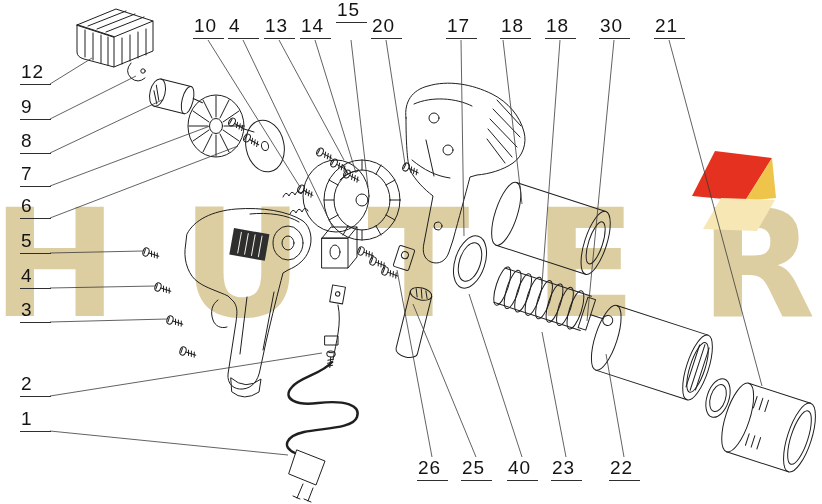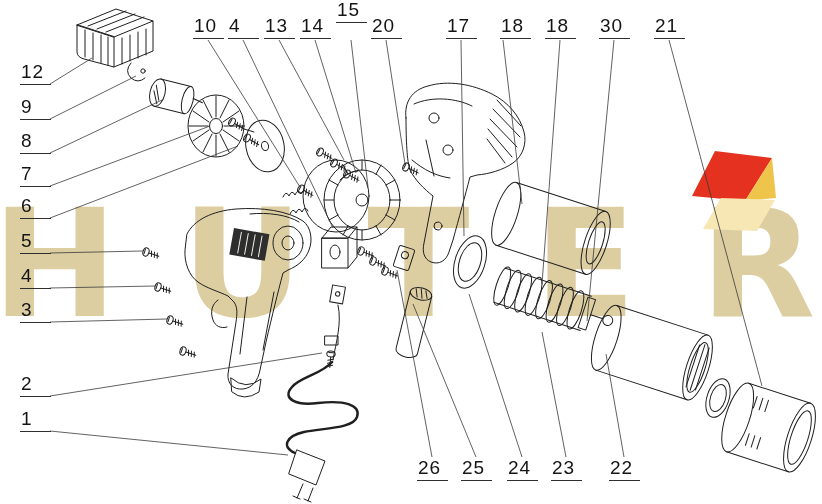--- a/index.html
+++ b/index.html
@@ -261,17 +261,17 @@
   <div class="callout" style="left:336px;top:0">15</div>
   <div class="callout" style="left:371px;top:16px">20</div>
   <div class="callout" style="left:446px;top:16px">17</div>
   <div class="callout" style="left:500px;top:16px">18</div>
   <div class="callout" style="left:545px;top:16px">18</div>
   <div class="callout" style="left:599px;top:16px">30</div>
   <div class="callout" style="left:654px;top:16px">21</div>
 
   <div class="callout" style="left:417px;top:458px">26</div>
   <div class="callout" style="left:461px;top:458px">25</div>
-  <div class="callout" style="left:507px;top:458px">24</div>
+  <div class="callout" style="left:507px;top:458px">40</div>
   <div class="callout" style="left:551px;top:458px">23</div>
   <div class="callout" style="left:609px;top:458px">22</div>
 
 </div>
 
 </body></html>

